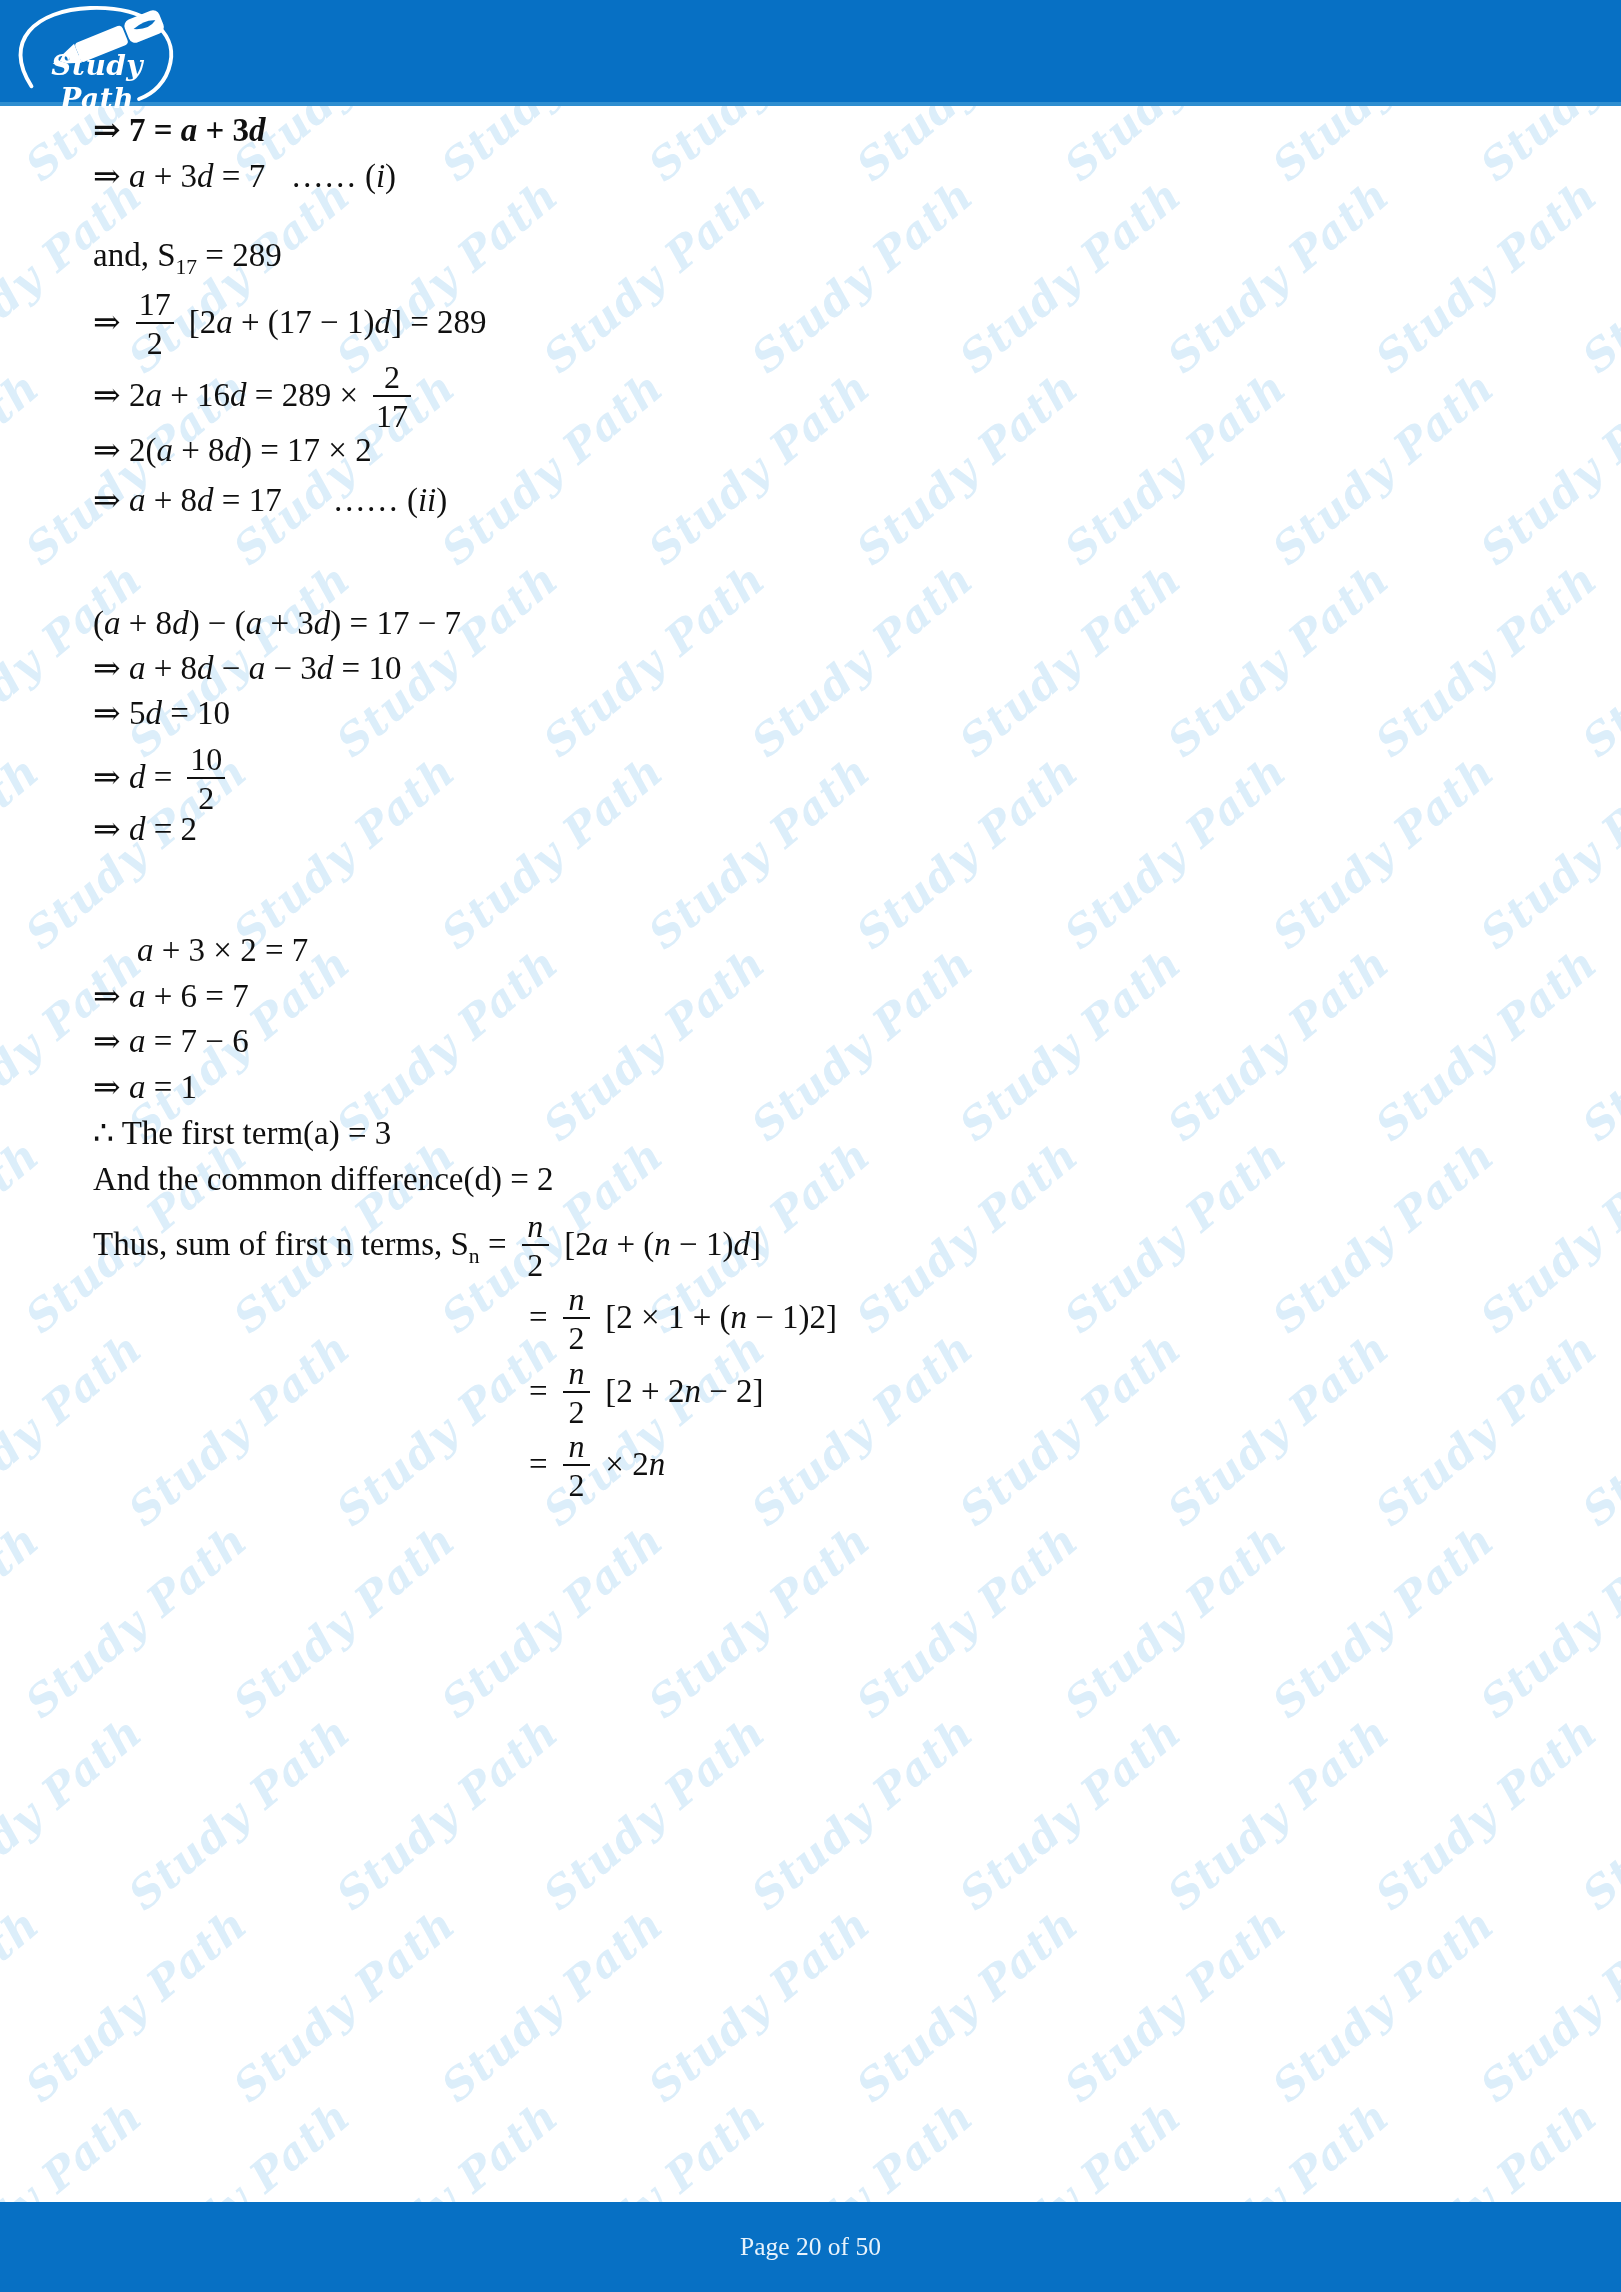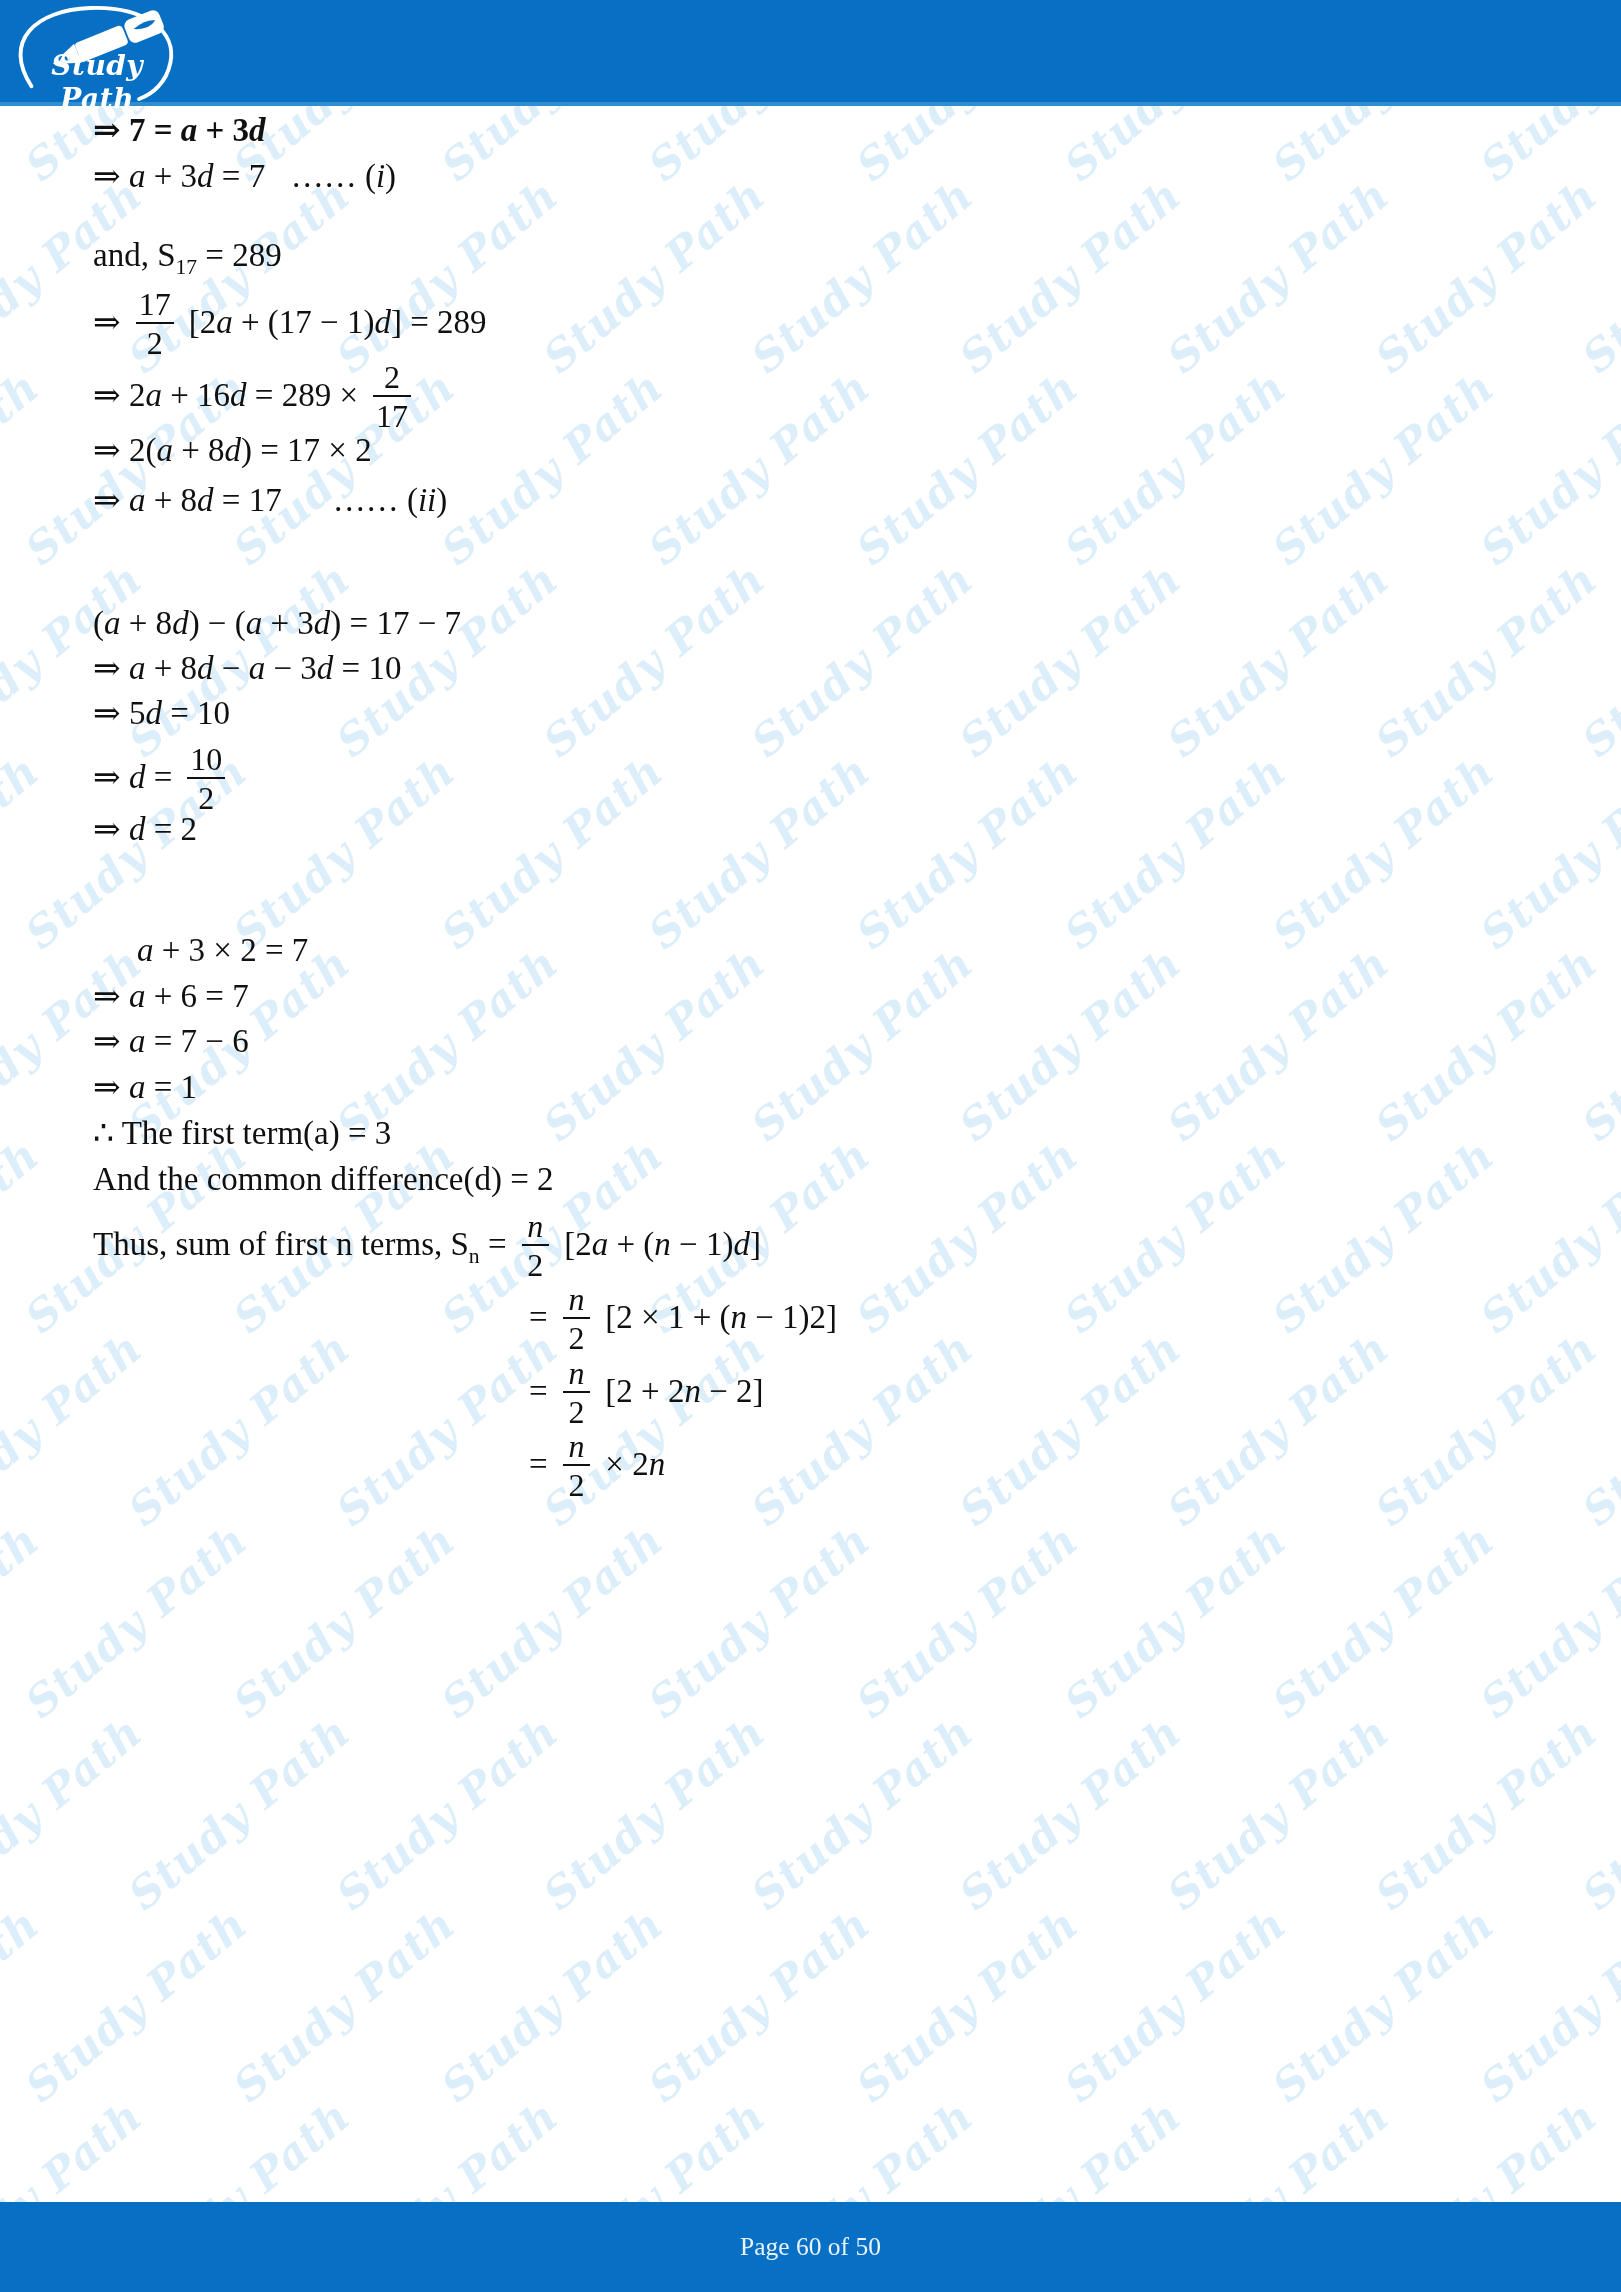--- a/index.html
+++ b/index.html
@@ -443,16 +443,16 @@
         <span class="num it">n</span>
           <span class="bar"></span>
           <span class="den">2</span>
       </span>
       <span>× 2<i class="it">n</i></span>
     </div>
 
   </div>
 
   <div class="footer"></div>
-  <div class="footer-text">Page 60 of 50</div>
+  <div class="footer-text">Page 20 of 50</div>
 
 </div>
 
 
 </body></html>

